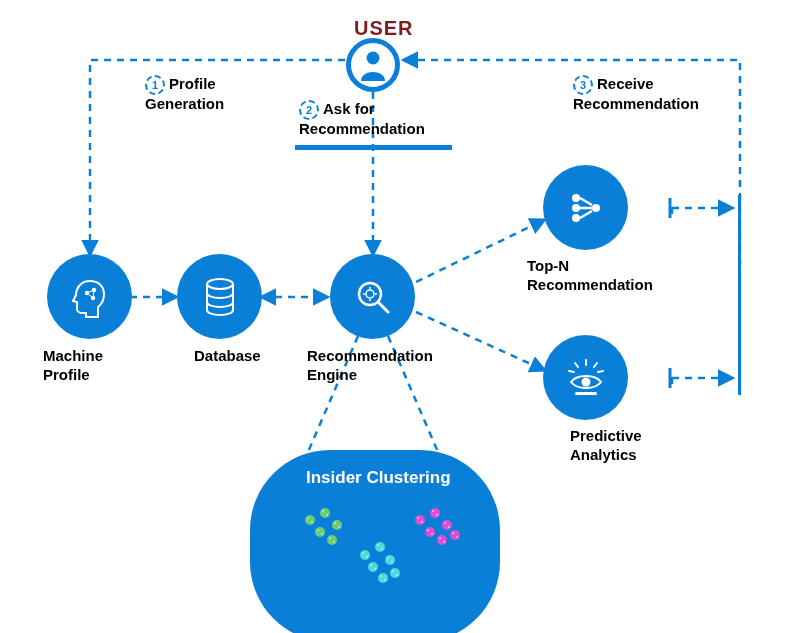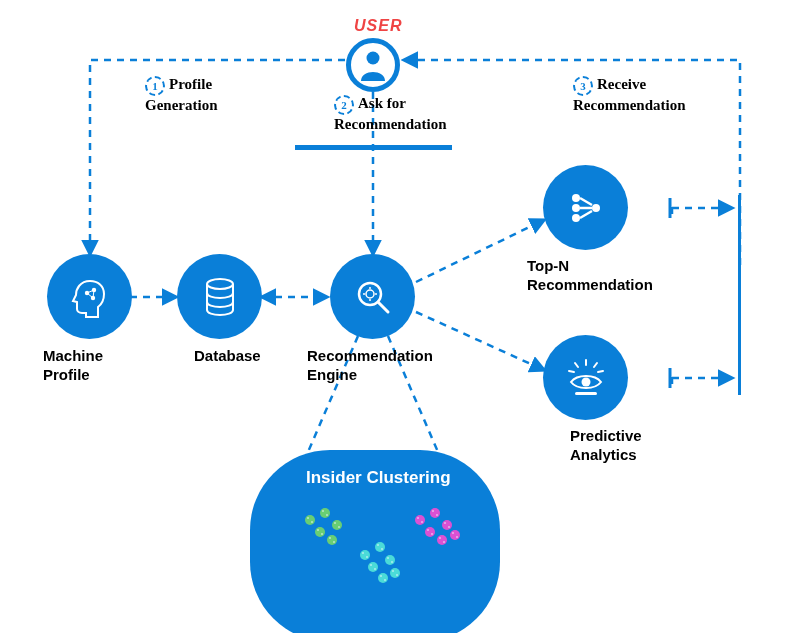--- a/index.html
+++ b/index.html
@@ -7,32 +7,30 @@
     width: 800px;
     height: 633px;
     font-family: Arial, Helvetica, sans-serif;
     background: #fff;
     position: relative;
     overflow: hidden;
   }
   .title-user {
     position: absolute;
     font-weight: 800;
-    font-size: 16px;
-    color: #ef4444;
+    font-size: 20px;
+    color: #7f1d1d;
     letter-spacing: 1px;
-    font-style: italic;
   }
   .step-label {
     position: absolute;
     font-weight: 700;
     font-size: 15px;
     color: #000;
     line-height: 1.25;
-    font-family: Liberation Serif, serif;
   }
   .step-num {
     display: inline-block;
     width: 20px; height: 20px;
     border: 2px dashed #0a7fd8;
     border-radius: 50%;
     color: #0a7fd8;
     font-size: 11px;
     font-weight: 700;
     text-align: center;
@@ -144,21 +142,21 @@
     <circle cx="15" cy="9" r="6.5" fill="#0a7fd8"></circle>
     <path d="M3 32 C3 20 27 20 27 32 Z" fill="#0a7fd8"></path>
   </svg>
 </div>
 
 <div class="step-label" style="left:145px; top:75px;">
   <span class="step-num">1</span><span>Profile</span><br>
   <span>Generation</span>
 </div>
 
-<div class="step-label" style="left:299px; top:94px;margin-left:35px;">
+<div class="step-label" style="left:299px; top:100px;">
   <span class="step-num">2</span><span>Ask for</span><br>
   <span>Recommendation</span>
 </div>
 <div class="blue-underline" style="left:295px; top:145px; width:157px;"></div>
 
 <div class="step-label" style="left:556px; top:75px;margin-left:17px;">
   <span class="step-num">3</span><span>Receive</span><br>
   <span>Recommendation</span>
 </div>
 

